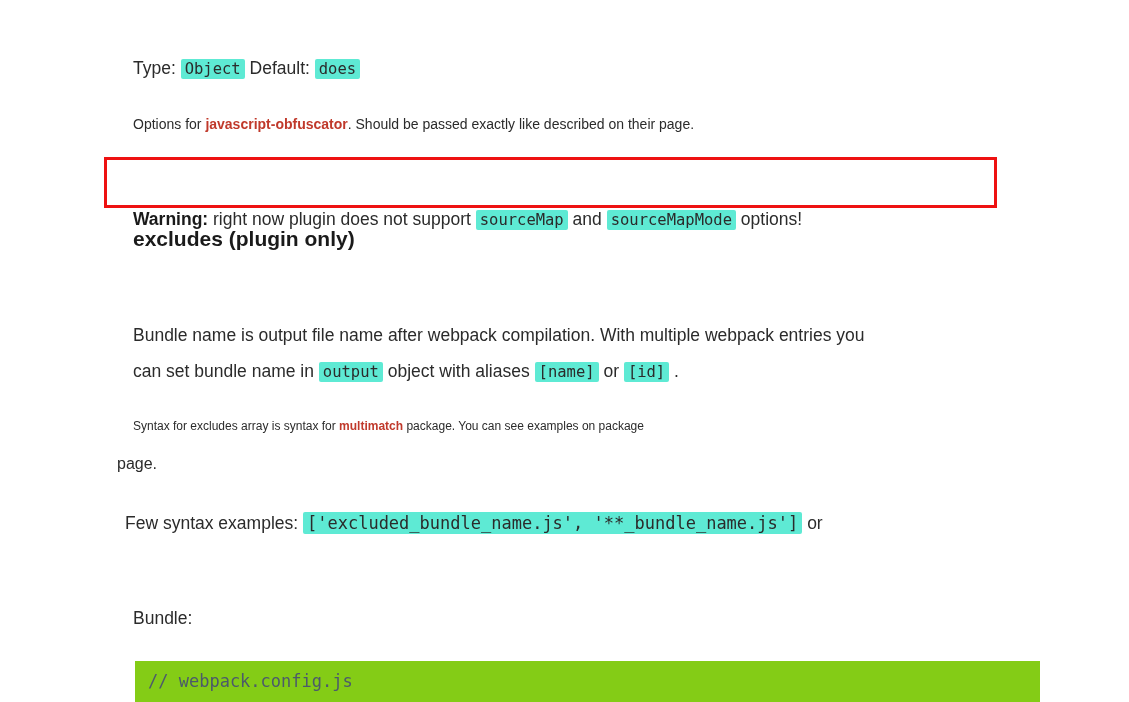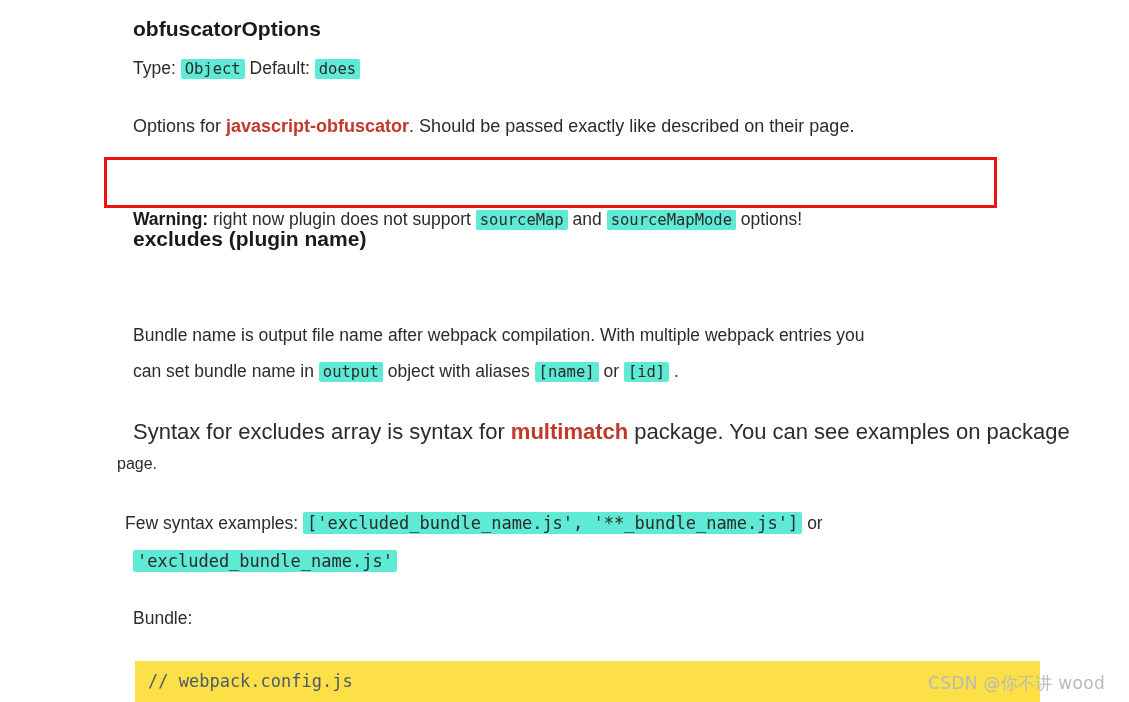--- a/index.html
+++ b/index.html
@@ -62,21 +62,21 @@
     margin-top: 36px;
   }
   .warning-text b { color: #1a1a1a; font-weight: bold; }
 
   .codeblock {
     position: absolute;
     left: 135px;
     top: 661px;
     width: 905px;
     height: 41px;
-    background: #fde047;
+    background: #84cc16;
     box-sizing: border-box;
     padding: 10px 0 0 13px;
     overflow: hidden;
   }
   .codeblock .cm {
     font-family: "DejaVu Sans Mono", "Liberation Mono", monospace;
     font-size: 17px;
     color: #4c5a6b;
     white-space: pre;
   }
@@ -94,72 +94,65 @@
 
   
   .abs { position: absolute; }
   .nowrap { white-space: nowrap; }
 </style>
 </head>
 <body>
 
 <div class="page">
 
-  <div class="abs nowrap" style="left:133px; top:17px;">
-    <span class="section-heading" style="font-size:21px;font-weight:bold;color:#1a1a1a;">obfuscatorOptions</span>
-  </div>
 
   <div class="abs nowrap" style="left:133px; top:58px; font-size:17.5px; color:#2b2b2b;">
     <span>Type:</span>
     <code class="inline">Object</code>
     <span>Default:</span>
     <code class="inline">does</code>
   </div>
 
-  <div class="abs nowrap" style="left:133px; top:116px; font-size:18px; color:#2b2b2b;">
+  <div class="abs nowrap" style="left:133px; top:116px; font-size:14px; color:#2b2b2b;">
     <span>Options for </span><a class="link" href="#">javascript-obfuscator</a><span>. Should be passed exactly like described on their page.</span>
   </div>
 
   <div class="warning-box"></div>
   <div class="warning-text">
     <b>Warning:</b><span> right now plugin does not support </span><code class="inline">sourceMap</code><span> and </span><code class="inline">sourceMapMode</code><span> options!</span>
   </div>
 
   <div class="abs nowrap" style="left:133px; top:227px;">
-    <span class="section-heading" style="font-size:21px;font-weight:bold;color:#1a1a1a;">excludes (plugin name)</span>
+    <span class="section-heading" style="font-size:21px;font-weight:bold;color:#1a1a1a;">excludes (plugin only)</span>
   </div>
 
 
   <div class="abs nowrap" style="left:133px; top:325px; font-size:17.5px; color:#2b2b2b;text-align:right;">
     <span>Bundle name is output file name after webpack compilation. With multiple webpack entries you</span>
   </div>
 
   <div class="abs nowrap" style="left:133px; top:361px; font-size:17.5px; color:#2b2b2b;">
     <span>can set bundle name in </span><code class="inline">output</code><span> object with aliases </span><code class="inline">[name]</code><span> or </span><code class="inline">[id]</code><span> .</span>
   </div>
 
-  <div class="abs nowrap" style="left:133px; top:419px; font-size:22px; color:#2b2b2b;">
+  <div class="abs nowrap" style="left:133px; top:419px; font-size:12px; color:#2b2b2b;">
     <span>Syntax for excludes array is syntax for </span><a class="link" href="#">multimatch</a><span> package. You can see examples on package</span>
   </div>
 
   <div class="abs nowrap" style="left:117px; top:455px; font-size:16px; color:#2b2b2b;">
     <span>page.</span>
   </div>
 
   <div class="abs nowrap" style="left:125px; top:513px; font-size:17.5px; color:#2b2b2b;">
     <span>Few syntax examples: </span><code class="inline" style="font-size:17px;">['excluded_bundle_name.js', '**_bundle_name.js']</code><span> or</span>
   </div>
 
-  <div class="abs nowrap" style="left:133px; top:551px; font-size:17.5px; color:#2b2b2b;">
-    <code class="inline" style="font-size:17px;">'excluded_bundle_name.js'</code>
-  </div>
 
   <div class="abs nowrap" style="left:133px; top:608px; font-size:17.5px; color:#2b2b2b;">
     <span>Bundle:</span>
   </div>
 
   <div class="codeblock">
     <span class="cm">// webpack.config.js</span>
   </div>
 
-  <div class="watermark">CSDN @你不讲 wood</div>
 
 </div>
 
 </body></html>

